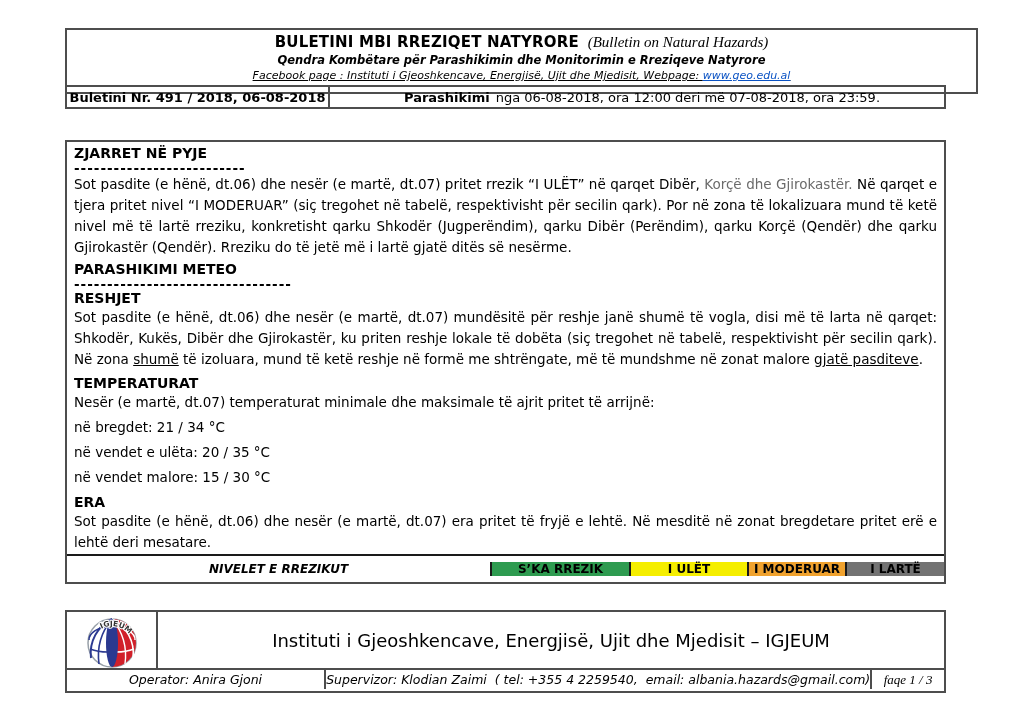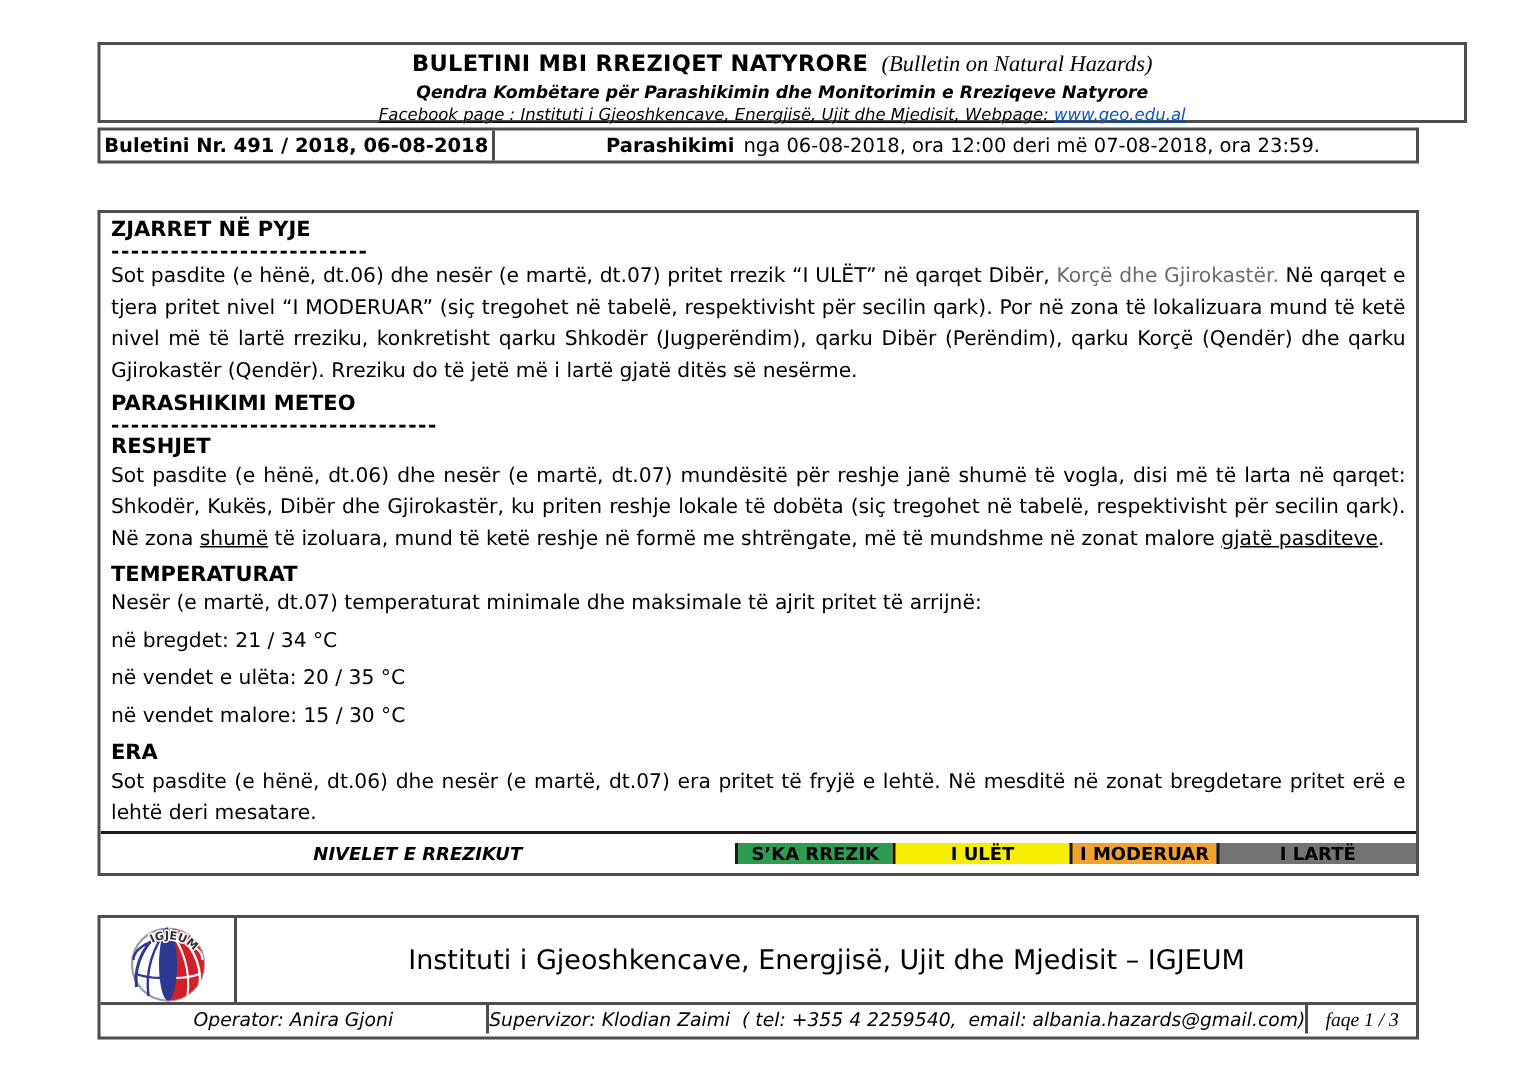--- a/index.html
+++ b/index.html
@@ -1,21 +1,21 @@
 <!DOCTYPE html>
 <html><head>
 <meta charset="utf-8">
 <style>
   * { margin:0; padding:0; box-sizing:border-box; }
   html,body { background:#ffffff; }
   body { font-family:"DejaVu Sans", sans-serif; color:#000; }
   .page { position:relative; width:1024px; height:724px; background:#fff; overflow:hidden; }
 
   
-  .hdr-box { position:absolute; left:65px; top:28px; width:913px; height:54px;
+  .hdr-box { position:absolute; left:65px; top:28px; width:913px; height:66px;
              border:2px solid #4d4d4d; text-align:center; padding-top:3px; }
   .hdr-line1 { font-size:15px; line-height:19px; }
   .t-bold { font-weight:bold; letter-spacing:.2px; }
   .t-serif { font-family:"Liberation Serif", serif; font-style:italic; font-size:15px; margin-left:4px; }
   .hdr-line2 { font-size:11.5px; font-weight:bold; font-style:italic; line-height:14px; margin-top:1px; }
   .hdr-line3 { font-size:11px; font-style:italic; text-decoration:underline; line-height:14px; margin-top:2px; }
   .link { cursor:pointer; text-decoration:underline; }
 
   .hdr-row2 { position:absolute; left:65px; top:85px; width:881px; height:24px;
               border:2px solid #4d4d4d; display:flex; align-items:stretch; font-size:13px; }
@@ -36,21 +36,21 @@
   .mt-b { margin-top:5px; }
   .mt-c { margin-top:6px; }
   .u { text-decoration:underline; }
 
   
   .risk-bar { position:absolute; left:0; right:0; bottom:0; height:28px;
               border-top:2px solid #1a1a1a; display:flex; align-items:center;
               font-size:12px; font-weight:bold; line-height:normal; }
   .risk-label { width:423px; font-style:italic; display:flex; align-items:center; justify-content:center; }
   .risk-cell { border-left:2px solid #1a1a1a; display:flex; align-items:center; justify-content:center; }
-  .rc-0 { width:105px; } .rc-1 { width:118px; } .rc-2 { width:98px; } .rc-3 { flex:1; }
+  .rc-0 { width:139px; } .rc-1 { width:118px; } .rc-2 { width:98px; } .rc-3 { flex:1; }
 
   
   .footer { position:absolute; left:65px; top:610px; width:881px; height:83px; border:2px solid #4d4d4d; }
   .f-row1 { height:58px; display:flex; align-items:stretch; border-bottom:2px solid #4d4d4d; }
   .f-logo-cell { width:91px; border-right:2px solid #4d4d4d; display:flex; align-items:center; justify-content:center; }
   .f-inst { flex:1; display:flex; align-items:center; justify-content:center; font-size:18px; }
   .f-row2 { height:19px; display:flex; align-items:stretch; font-size:12.5px; font-style:italic; }
   .f-op { width:328px; border-right:2px solid #4d4d4d; display:flex; align-items:center; justify-content:center; }
   .f-sup { flex:1; display:flex; align-items:center; justify-content:center; white-space:pre; }
   .f-page { width:93px; border-left:2px solid #4d4d4d; display:flex; align-items:center; justify-content:center;

